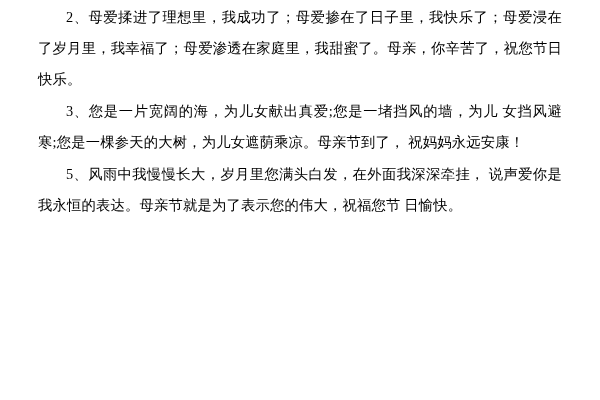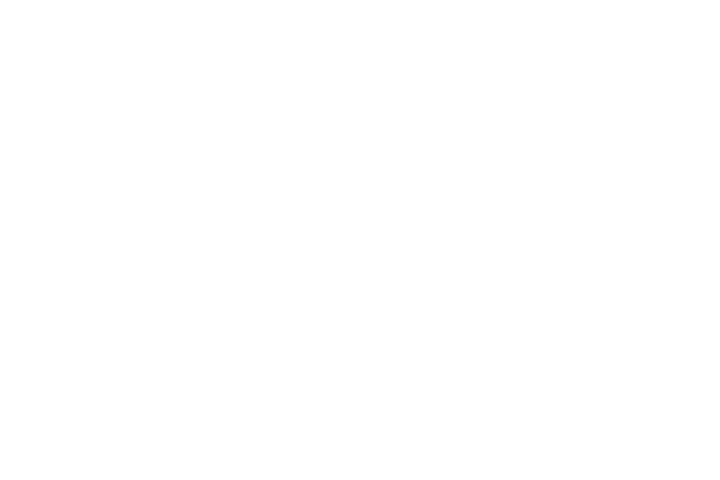--- a/index.html
+++ b/index.html
@@ -50,14 +50,17 @@
     bottom: -6px;
     height: 12px;
     background: #ffffff;
   }
 </style>
 </head>
 <body>
 
 <div class="page">
   <div class="doc-body">
+    <p class="para indent">2、母爱揉进了理想里，我成功了；母爱掺在了日子里，我快乐了；母爱浸在了岁月里，我幸福了；母爱渗透在家庭里，我甜蜜了。母亲，你辛苦了，祝您节日快乐。</p>
+    <p class="para indent">3、您是一片宽阔的海，为儿女献出真爱;您是一堵挡风的墙，为儿 女挡风避寒;您是一棵参天的大树，为儿女遮荫乘凉。母亲节到了， 祝妈妈永远安康！</p>
+    <p class="para indent fade-last">5、风雨中我慢慢长大，岁月里您满头白发，在外面我深深牵挂， 说声爱你是我永恒的表达。母亲节就是为了表示您的伟大，祝福您节 日愉快。</p>
   </div>
 </div>
 
 </body></html>

